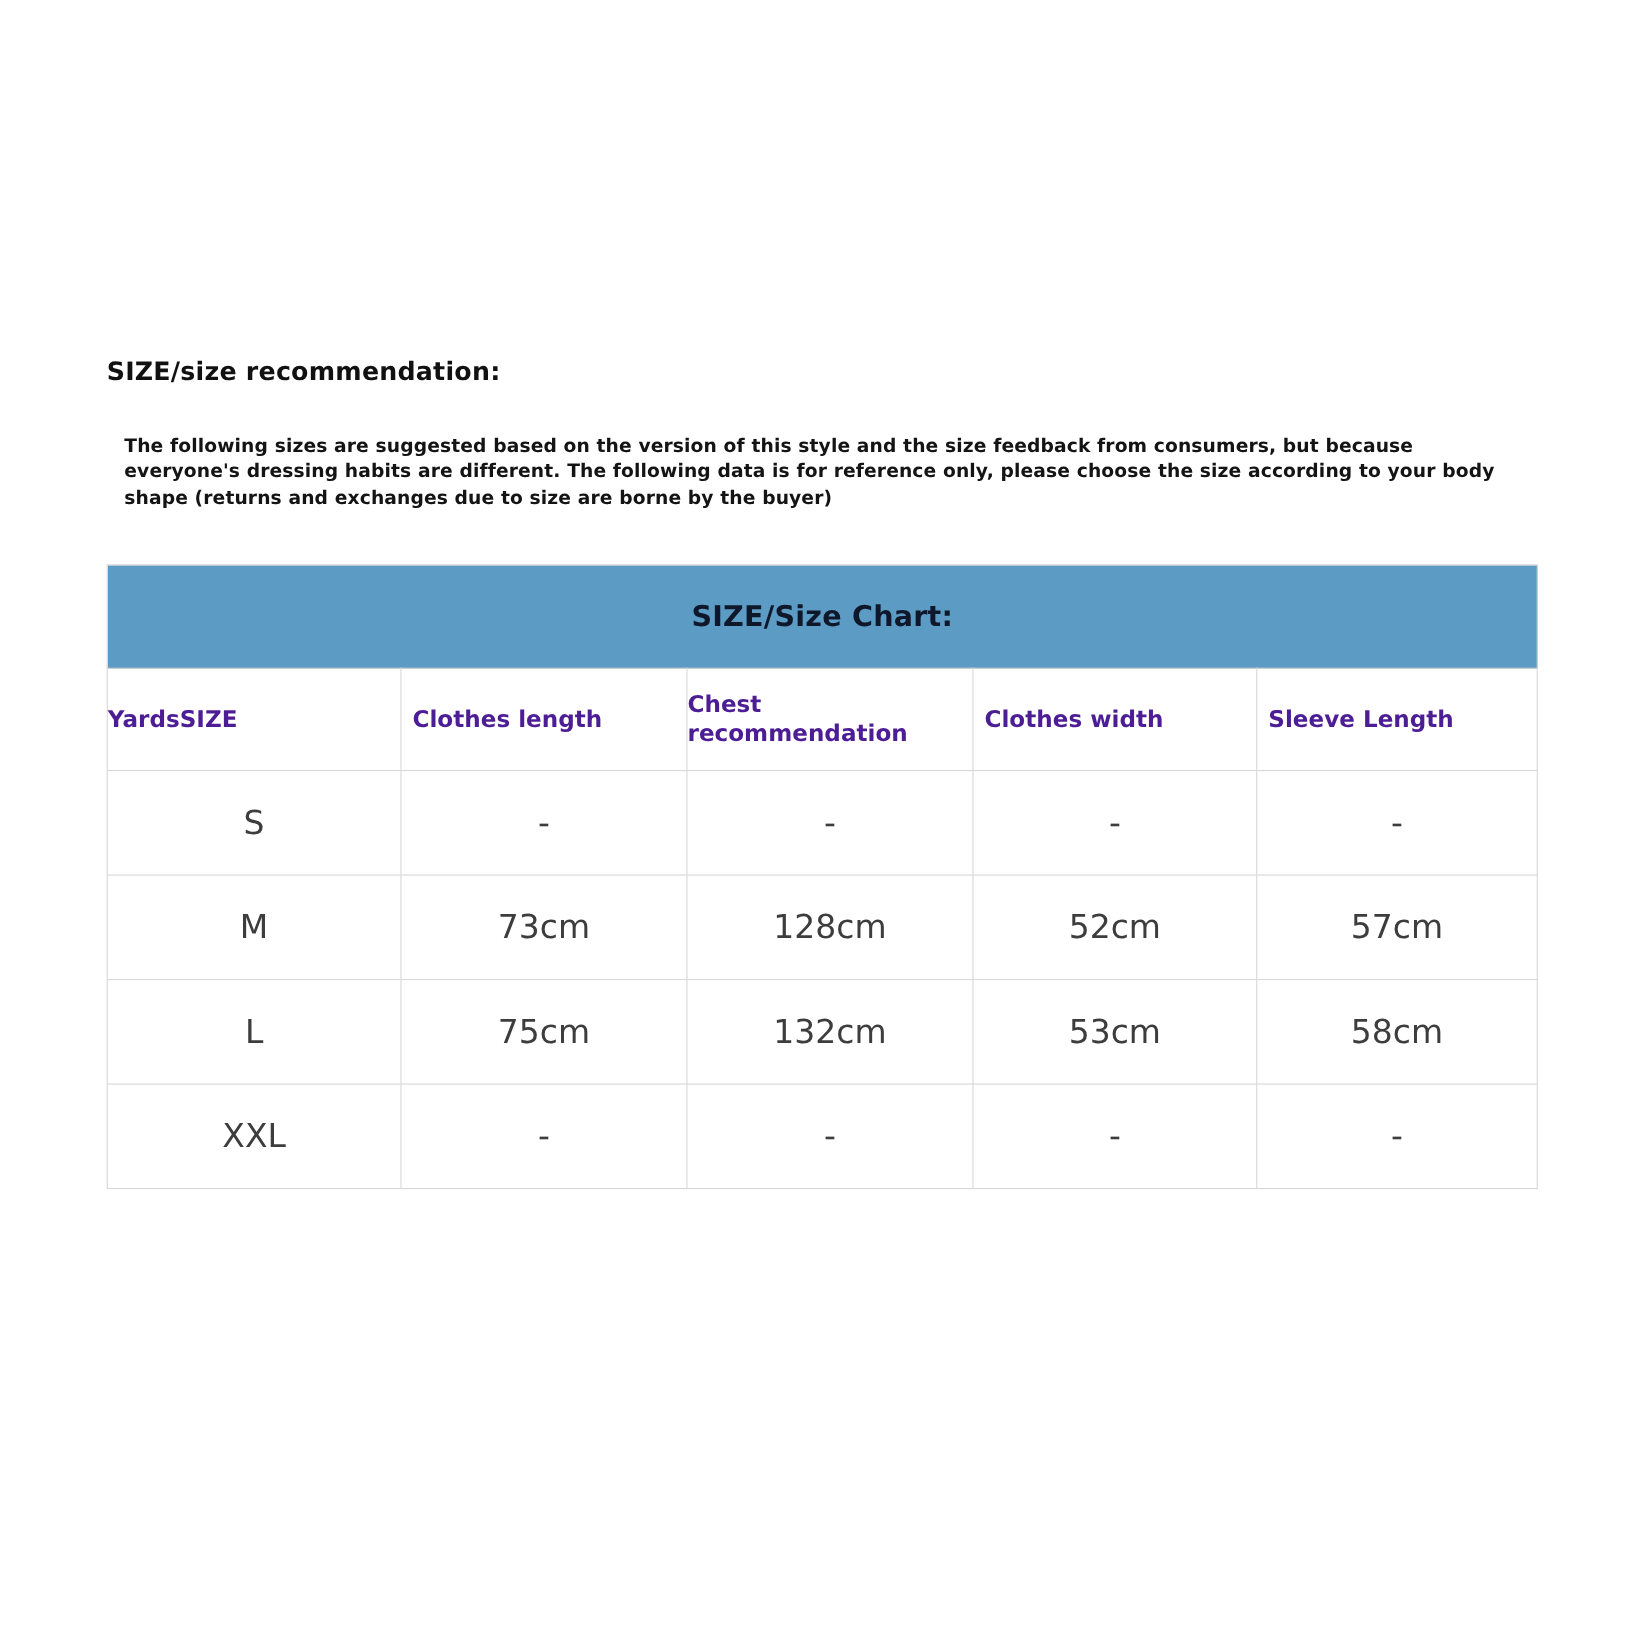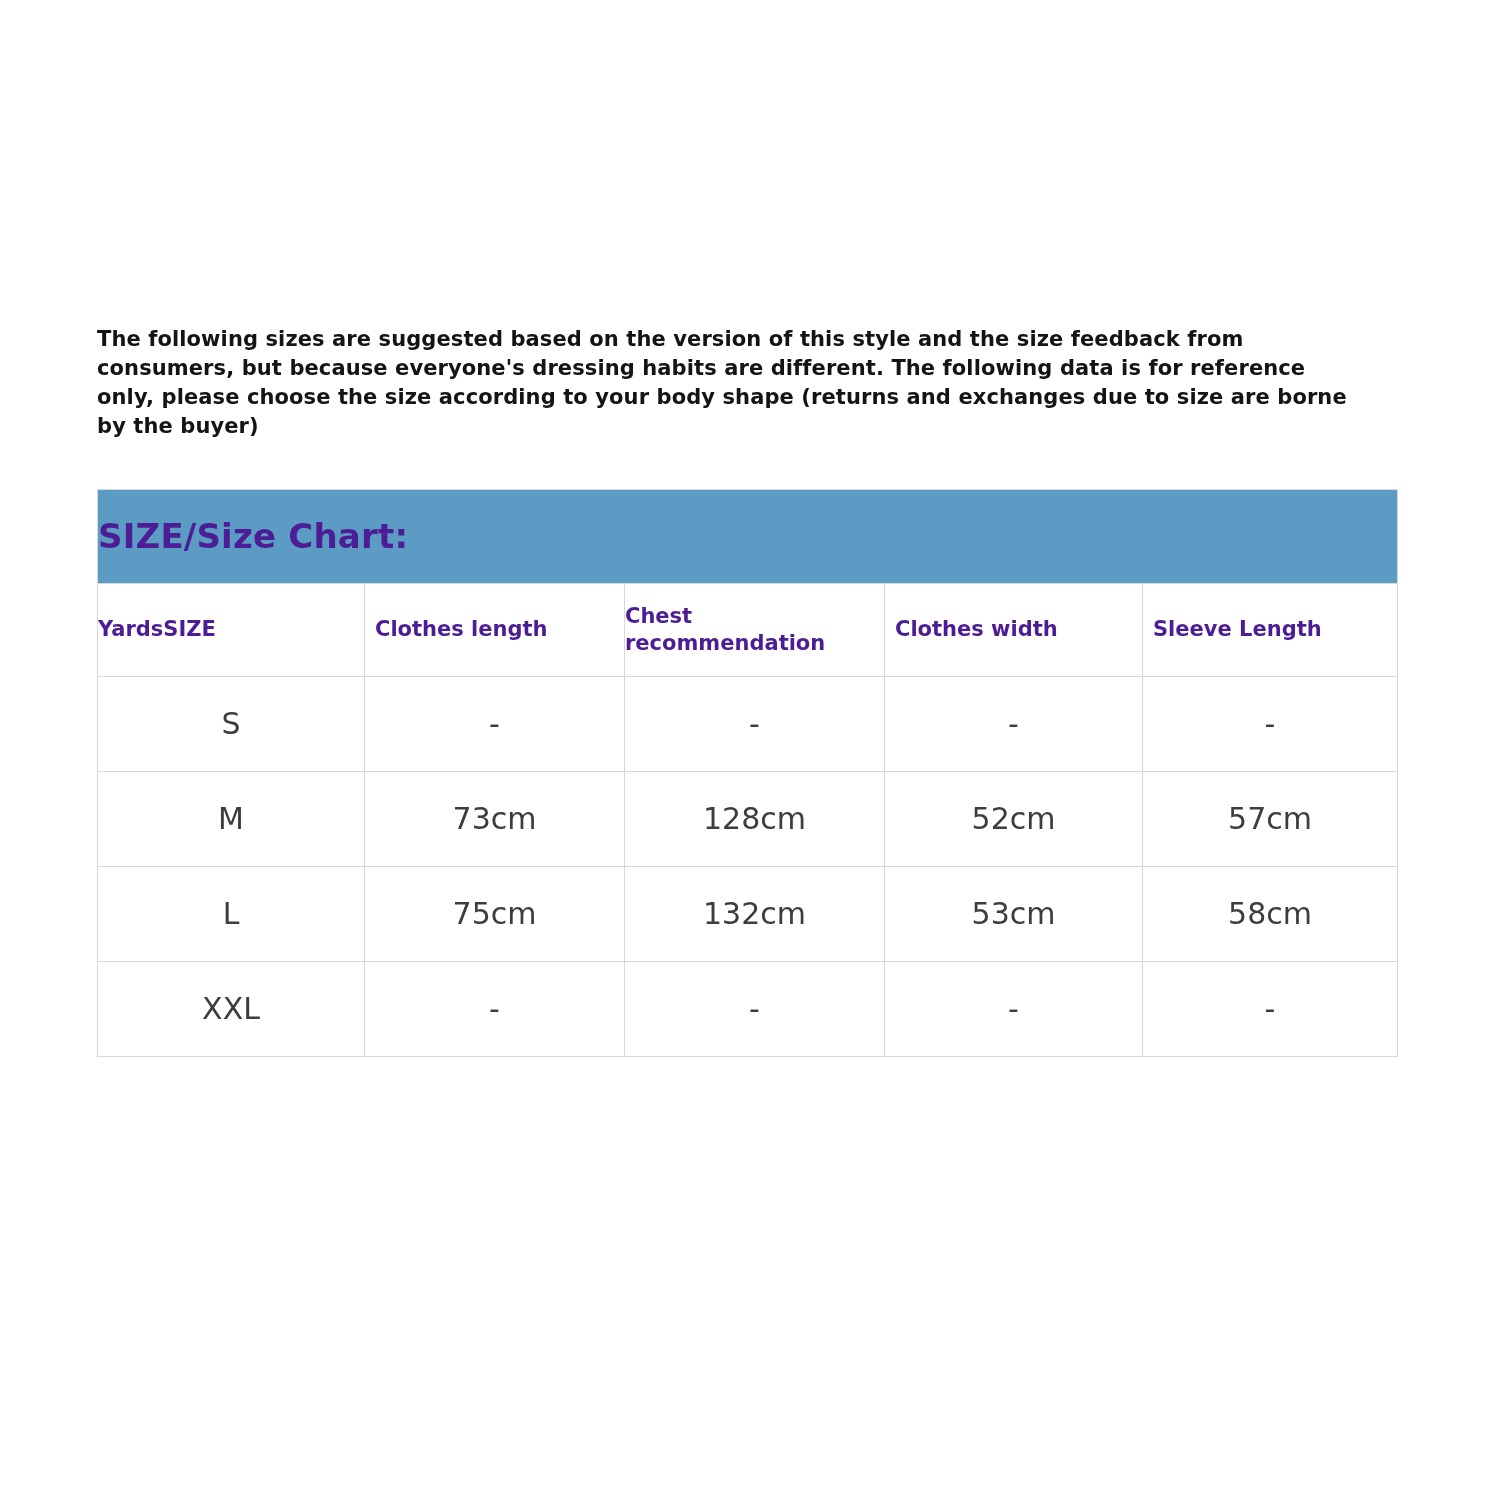--- a/index.html
+++ b/index.html
@@ -27,47 +27,48 @@
     width: 1306px;
   }
   .heading {
     font-size: 23px;
     font-weight: bold;
     letter-spacing: 0.2px;
     color: #111111;
     margin: 0 0 44px 0;
   }
   .intro {
-    font-size: 21px;
+    font-size: 17px;
     font-weight: bold;
     line-height: 1.38;
     letter-spacing: 0.1px;
     color: #141414;
-    margin: 0 0 48px 0;
+    margin: 0 0 48px 16px;
     width: 1252px;
   }
   table.size-chart {
     border-collapse: collapse;
     width: 1300px;
     table-layout: fixed;
   }
   table.size-chart td, table.size-chart th {
     border: 1px solid #d8d8d8;
     padding: 0;
     vertical-align: middle;
   }
   .chart-title-row td {
     background: #5b9bc4;
     border: 1px solid #5b9bc4;
     height: 93px;
     padding-left: 27px;
-    color: #4c1d95;
-    font-size: 34px;
+    color: #0f172a;
+    font-size: 26px;
     font-weight: bold;
     letter-spacing: 0.2px;
+    text-align: center;
   }
   .head-row td {
     height: 92px;
     font-size: 21px;
     font-weight: bold;
     color: #4c1d95;
     padding-left: 38px;
     padding-right: 10px;
     line-height: 1.28;
   }
@@ -91,20 +92,21 @@
   col.c3 { width: 260px; }
   col.c4 { width: 258px; }
   col.c5 { width: 255px; }
 </style>
 </head>
 <body>
 
 <div class="page">
   <div class="content">
 
+    <div class="heading">SIZE/size recommendation:</div>
 
     <div class="intro">The following sizes are suggested based on the version of this style and the size feedback from consumers, but because everyone's dressing habits are different. The following data is for reference only, please choose the size according to your body shape (returns and exchanges due to size are borne by the buyer)</div>
 
     <table class="size-chart">
       <colgroup>
         <col class="c1">
           <col class="c2">
           <col class="c3">
           <col class="c4">
           <col class="c5">

